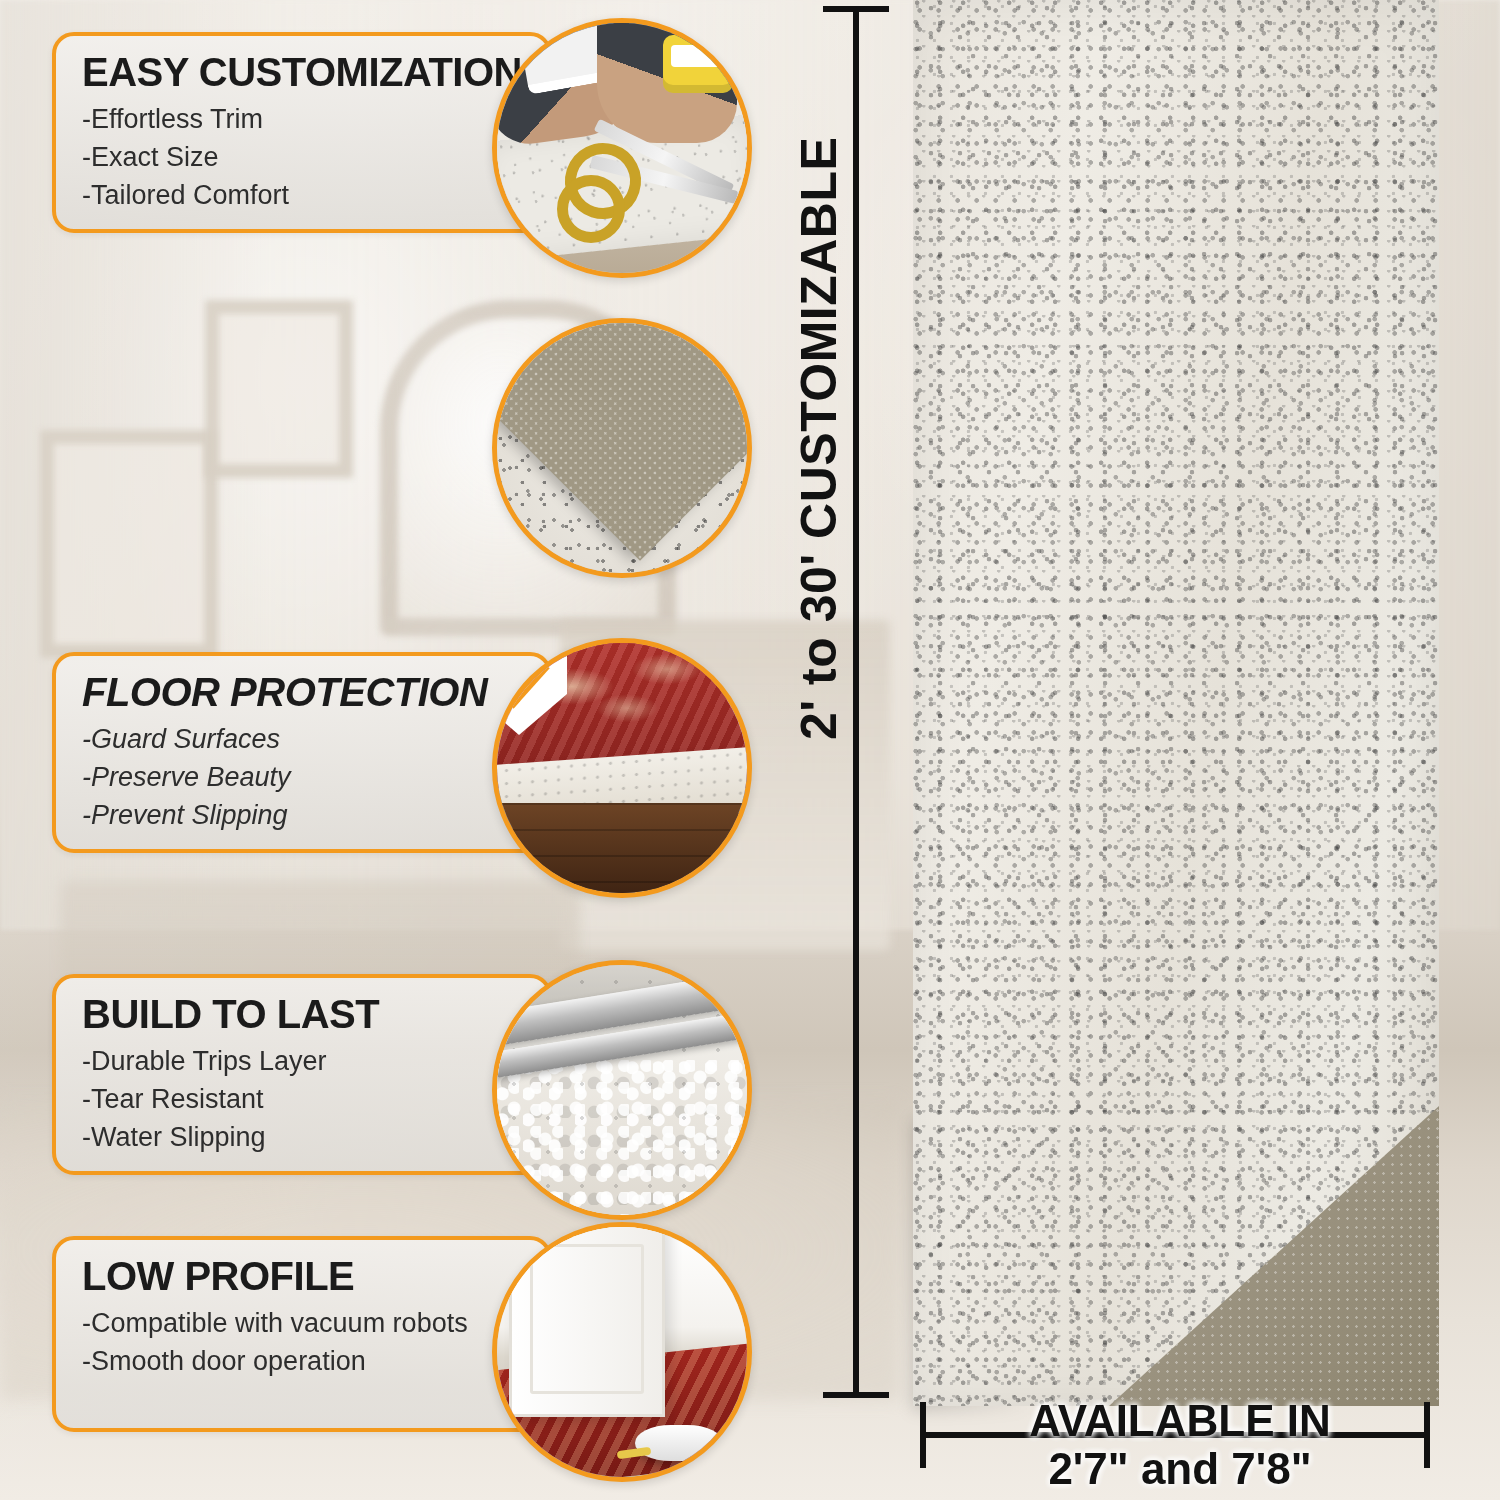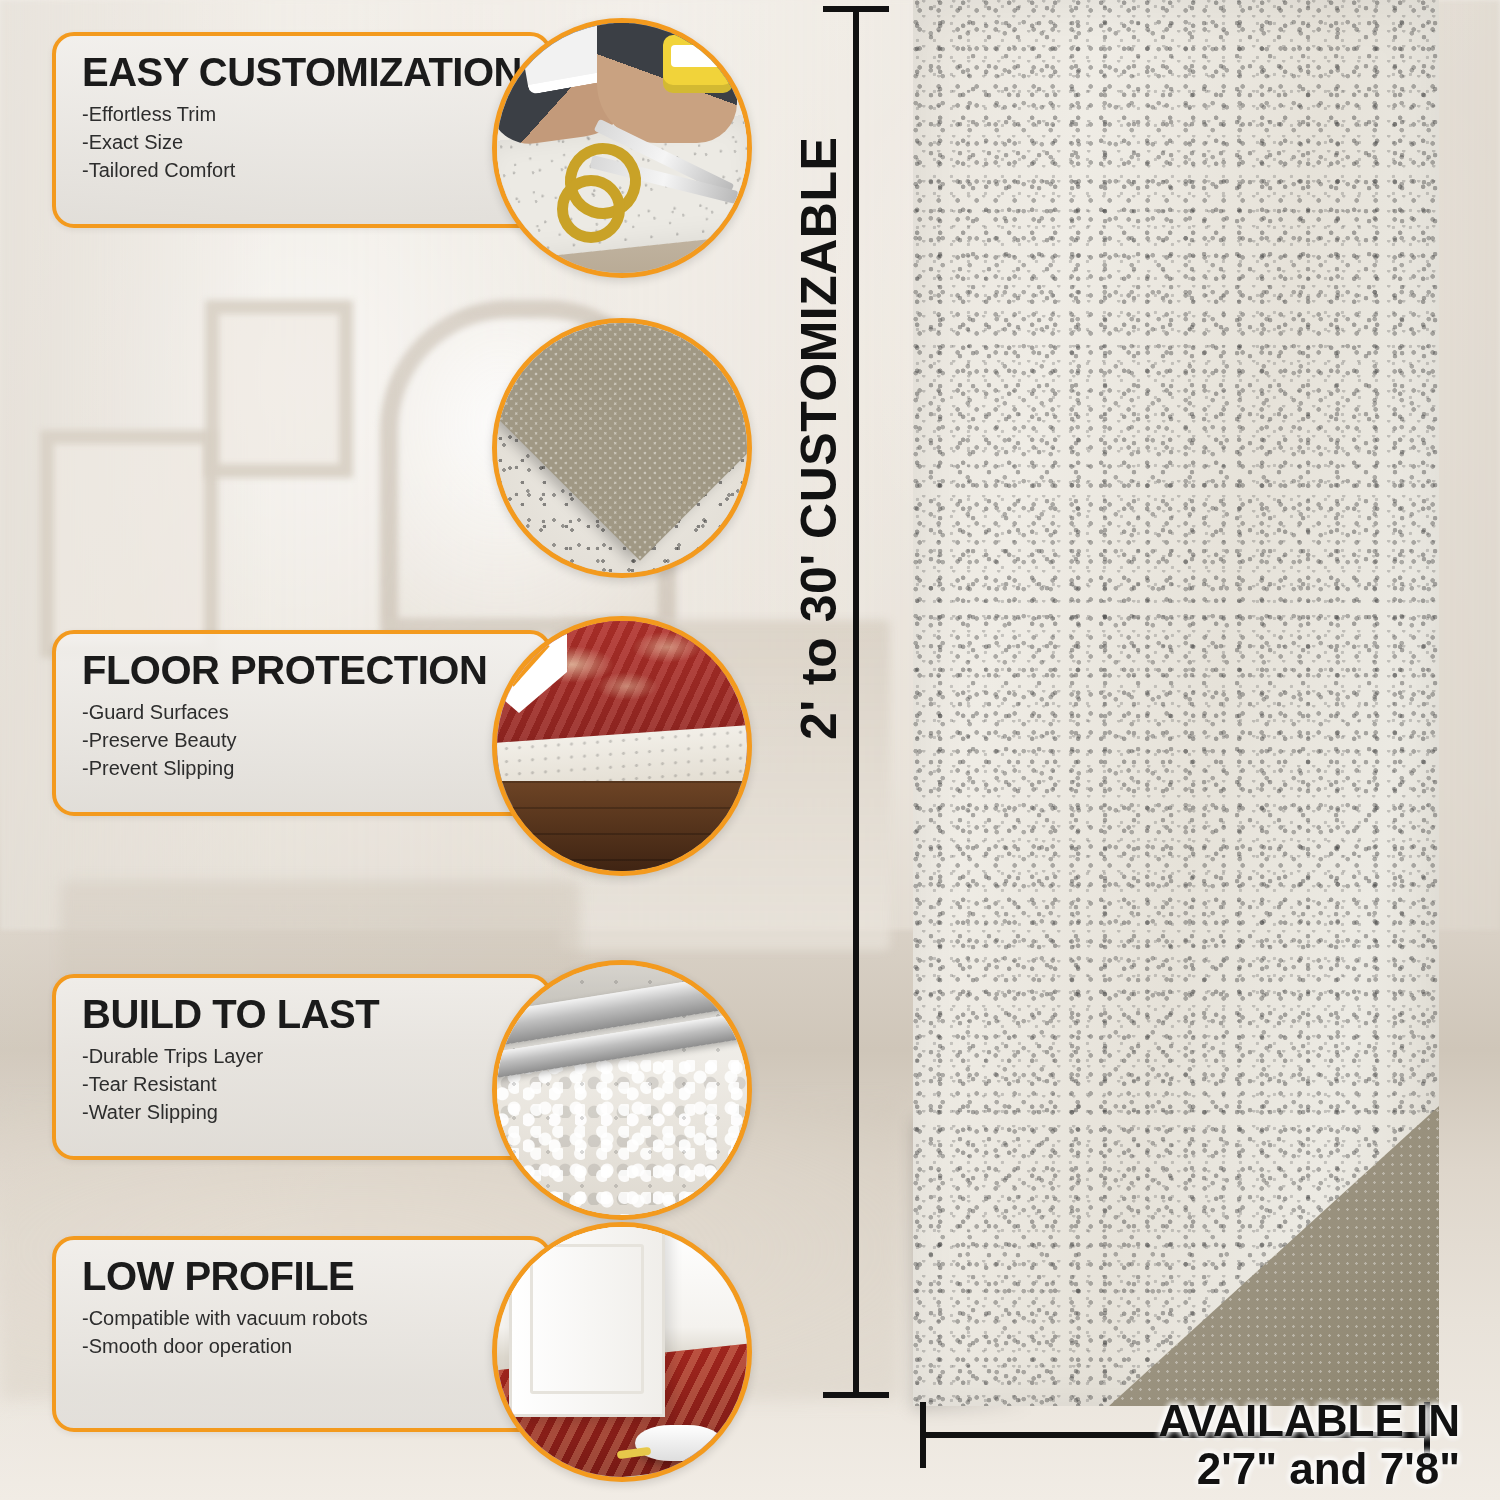--- a/index.html
+++ b/index.html
@@ -121,21 +121,21 @@
     color: #1b1b1b;
     letter-spacing: -0.5px;
     font-family: "Liberation Sans", sans-serif;
   }
   .feature ul {
     margin: 0;
     padding: 0;
     list-style: none;
   }
   .feature li {
-    font-size: 20px;
+    font-size: 27px;
     line-height: 1.42;
     color: #2d2d2d;
     white-space: nowrap;
   }
   .feature .circle {
     position: absolute;
     top: 0;
     left: 440px;
     width: 250px;
     height: 250px;
@@ -143,21 +143,21 @@
     border: 5px solid #F39A1E;
     overflow: hidden;
     box-shadow: 0 3px 10px rgba(0,0,0,0.14);
     background: #cfc8bd;
   }
   .circle-inner { position: absolute; inset: 0; }
 
   
   .f-easy    { top: 18px; }
   .f-nonslip { top: 318px; }
-  .f-floor   { top: 616px; }
+  .f-floor   { top: 638px; font-style: italic; }
   .f-build   { top: 960px; }
   .f-low     { top: 1222px; padding-left: 18px; }
 
   .f-easy .plate    { min-height: 196px; }
   .f-low .plate     { min-height: 196px; }
 
   
   .art-cut {
     background:
       linear-gradient(to bottom,
@@ -480,21 +480,21 @@
     top: 1402px;
     width: 6px; height: 66px;
     background: #111;
   }
   .h-cap.l { left: 920px; }
   .h-cap.r { left: 1424px; }
   .avail {
     position: absolute;
     left: 900px; top: 1398px;
     width: 560px;
-    text-align: right;
+    text-align: center;
     z-index: 3;
   }
   .avail .l1 {
     font-size: 44px;
     font-weight: bold;
     color: #121212;
     line-height: 1.06;
     text-shadow: 0 0 7px #fff, 0 0 7px #fff, 0 0 7px #fff;
     font-family: "Liberation Sans", sans-serif;
   }

